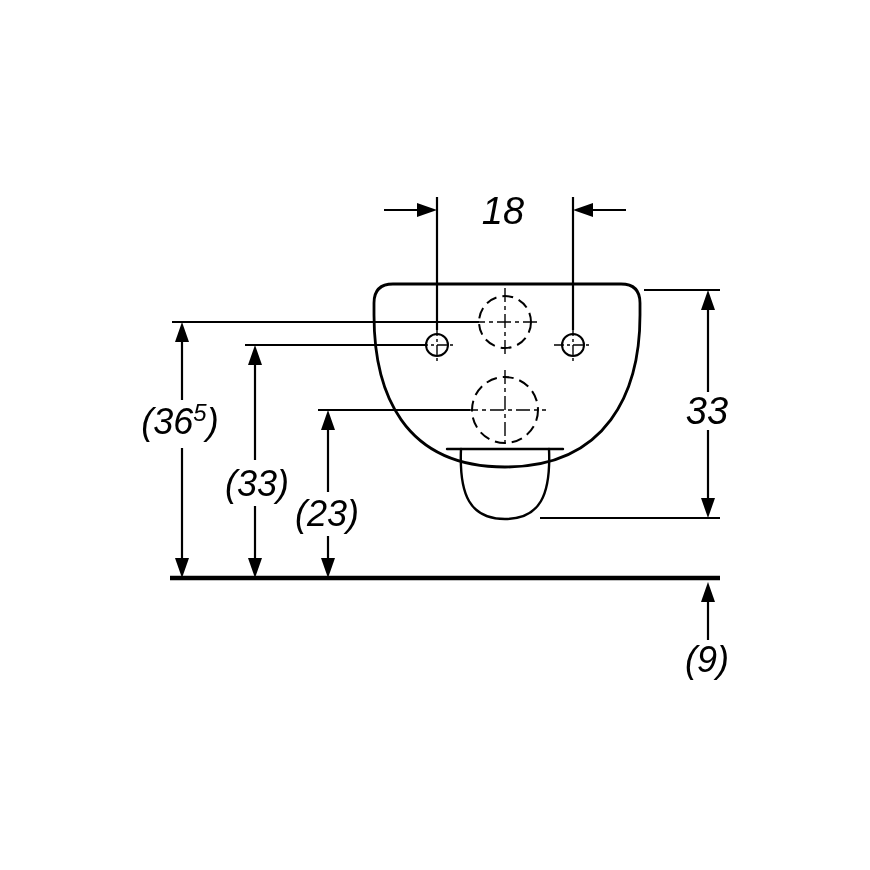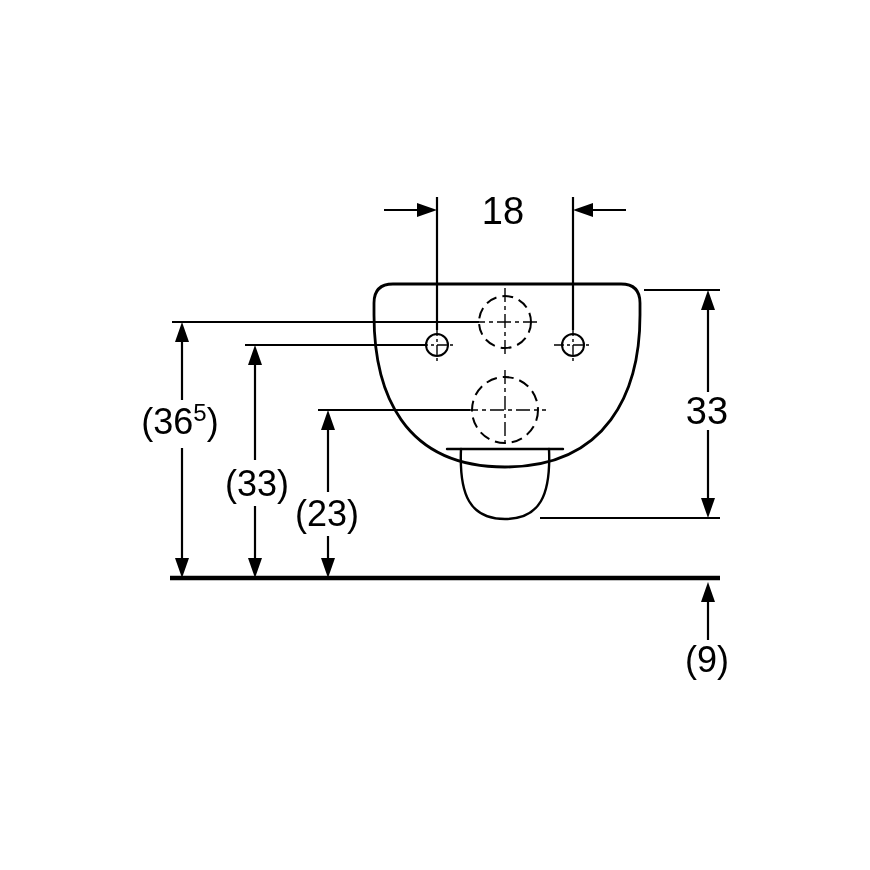--- a/index.html
+++ b/index.html
@@ -7,20 +7,21 @@
     padding: 0;
     background: #ffffff;
   }
   .canvas {
     position: relative;
     width: 870px;
     height: 870px;
     background: #ffffff;
     font-family: "Liberation Sans", sans-serif;
     overflow: hidden;
+    font-style: italic;
   }
   svg text {
     font-family: "Liberation Sans", sans-serif;
     fill: #000000;
   }
 </style>
 </head>
 <body>
 
 <div class="canvas">

